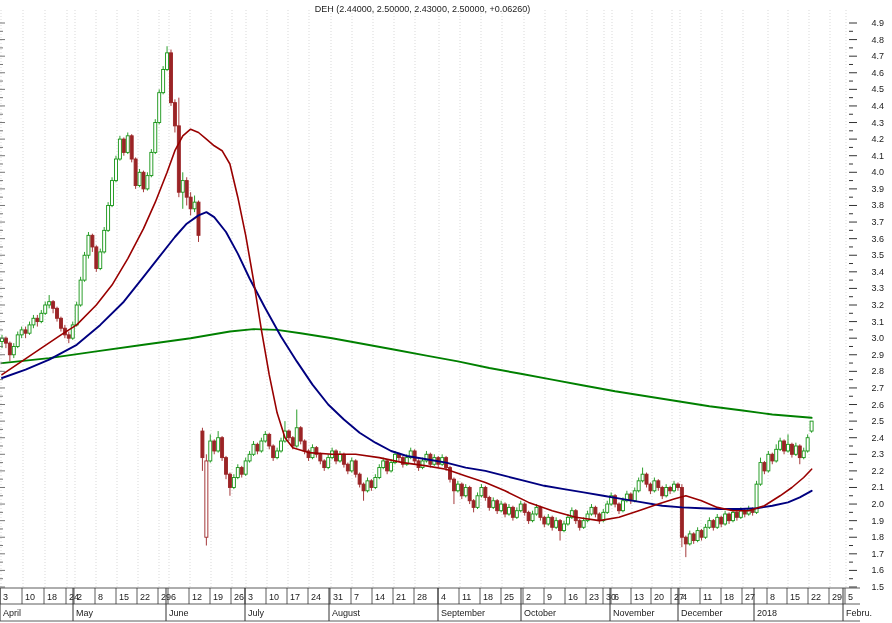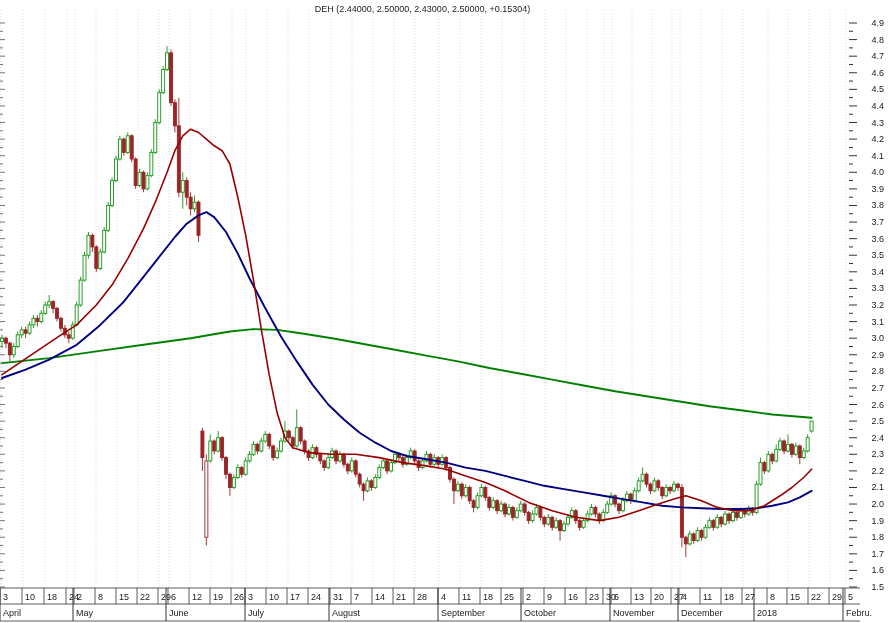--- a/index.html
+++ b/index.html
@@ -7,21 +7,21 @@
     font-family:"Liberation Sans",sans-serif;}
   .chart-title{position:absolute;left:0;top:4px;width:845px;text-align:center;
     font-size:9px;color:#222;letter-spacing:0;}
   svg{position:absolute;left:0;top:0;}
   text{font-family:"Liberation Sans",sans-serif;}
 </style>
 </head>
 <body>
 
 <div class="chart-window">
-  <div class="chart-title">DEH (2.44000, 2.50000, 2.43000, 2.50000, +0.15304)</div>
+  <div class="chart-title">DEH (2.44000, 2.50000, 2.43000, 2.50000, +0.06260)</div>
   <svg id="plot" width="892" height="623" viewBox="0 0 892 623">
       <g>
         <line x1="1" y1="10" x2="1" y2="588" stroke="#d9d9d9" stroke-width="1" stroke-dasharray="1 2"></line>
         <line x1="23" y1="10" x2="23" y2="588" stroke="#d9d9d9" stroke-width="1" stroke-dasharray="1 2"></line>
         <line x1="45" y1="10" x2="45" y2="588" stroke="#d9d9d9" stroke-width="1" stroke-dasharray="1 2"></line>
         <line x1="67" y1="10" x2="67" y2="588" stroke="#d9d9d9" stroke-width="1" stroke-dasharray="1 2"></line>
         <line x1="75" y1="10" x2="75" y2="588" stroke="#d9d9d9" stroke-width="1" stroke-dasharray="1 2"></line>
         <line x1="96" y1="10" x2="96" y2="588" stroke="#d9d9d9" stroke-width="1" stroke-dasharray="1 2"></line>
         <line x1="117" y1="10" x2="117" y2="588" stroke="#d9d9d9" stroke-width="1" stroke-dasharray="1 2"></line>
         <line x1="138" y1="10" x2="138" y2="588" stroke="#d9d9d9" stroke-width="1" stroke-dasharray="1 2"></line>

